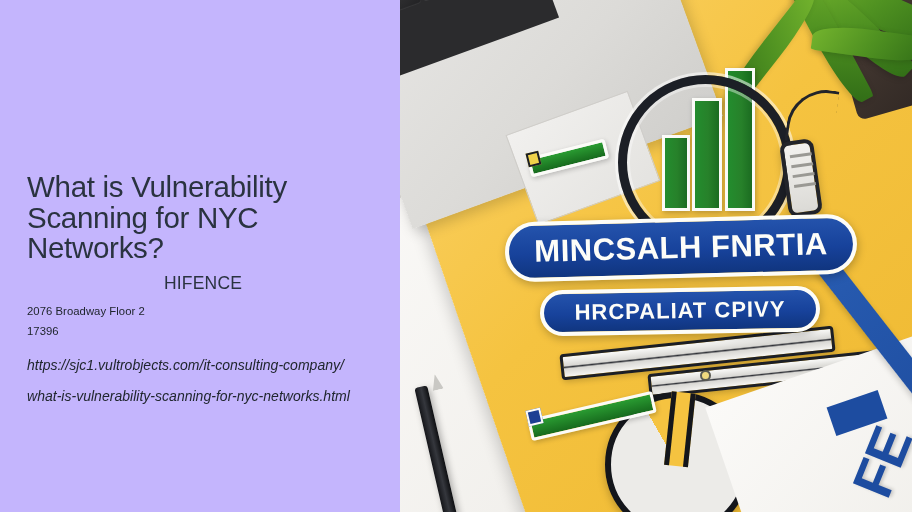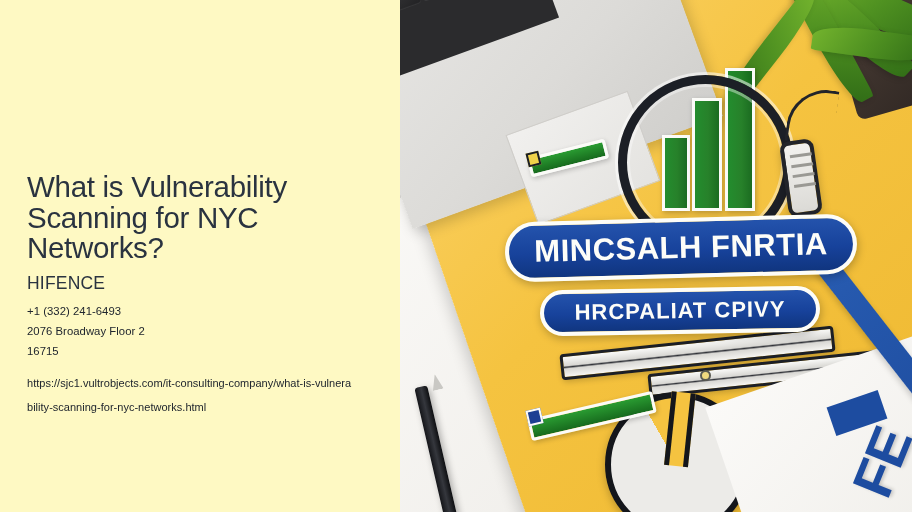--- a/index.html
+++ b/index.html
@@ -15,57 +15,59 @@
     width: 912px; height: 512px;
     background: #ffaaff;
     overflow: hidden;
   }
 
   
   #left-panel {
     position: absolute;
     left: 0; top: 0;
     width: 422px; height: 512px;
-    background: #fef9c3;
+    background: #c4b5fd;
   }
   #text-block {
     position: absolute;
     left: 27px; top: 172px;
     width: 340px;
   }
   #page-title {
     font-size: 29.5px;
     line-height: 1.04;
     font-weight: 400;
     color: #2a3340;
     letter-spacing: -0.3px;
     margin: 0 0 9px 0;
     width: 310px;
   }
   #brand-name {
     font-size: 17.5px;
     color: #2a3340;
     letter-spacing: 0.2px;
-    margin: 0 0 7px 0;
+    margin: 0 0 7px 12px;
     font-weight: 400;
+    text-align: center;
   }
   .contact-line {
     font-size: 11.3px;
     color: #20262e;
     line-height: 1.79;
     letter-spacing: 0.05px;
   }
   #url-block {
     margin-top: 9px;
-    font-size: 11px;
+    font-size: 14px;
     color: #20262e;
     line-height: 2.2;
     letter-spacing: 0.02px;
     width: 326px;
     word-break: break-all;
+    font-style: italic;
   }
 
   
   #photo {
     position: absolute;
     left: 400px; top: 0;
     width: 512px; height: 512px;
     overflow: hidden;
     background: #f2f0ec;
   }
@@ -374,23 +376,22 @@
 
 <div id="page">
 
   <div id="left-panel">
     <div id="text-block">
 
       <h1 id="page-title">What is Vulnerability Scanning for NYC Networks?</h1>
 
       <div id="brand-name">HIFENCE</div>
 
-      <div class="contact-line">+1 (332) 241-6493</div>
       <div class="contact-line">2076 Broadway Floor 2</div>
-      <div class="contact-line">16715</div>
+      <div class="contact-line">17396</div>
 
       <div id="url-block">https://sjc1.vultrobjects.com/it-consulting-company/what-is-vulnerability-scanning-for-nyc-networks.html</div>
     </div>
   </div>
 
   <div id="photo">
 
     <div class="desk-white"></div>
 
     <div class="white-sheet-left"></div>

